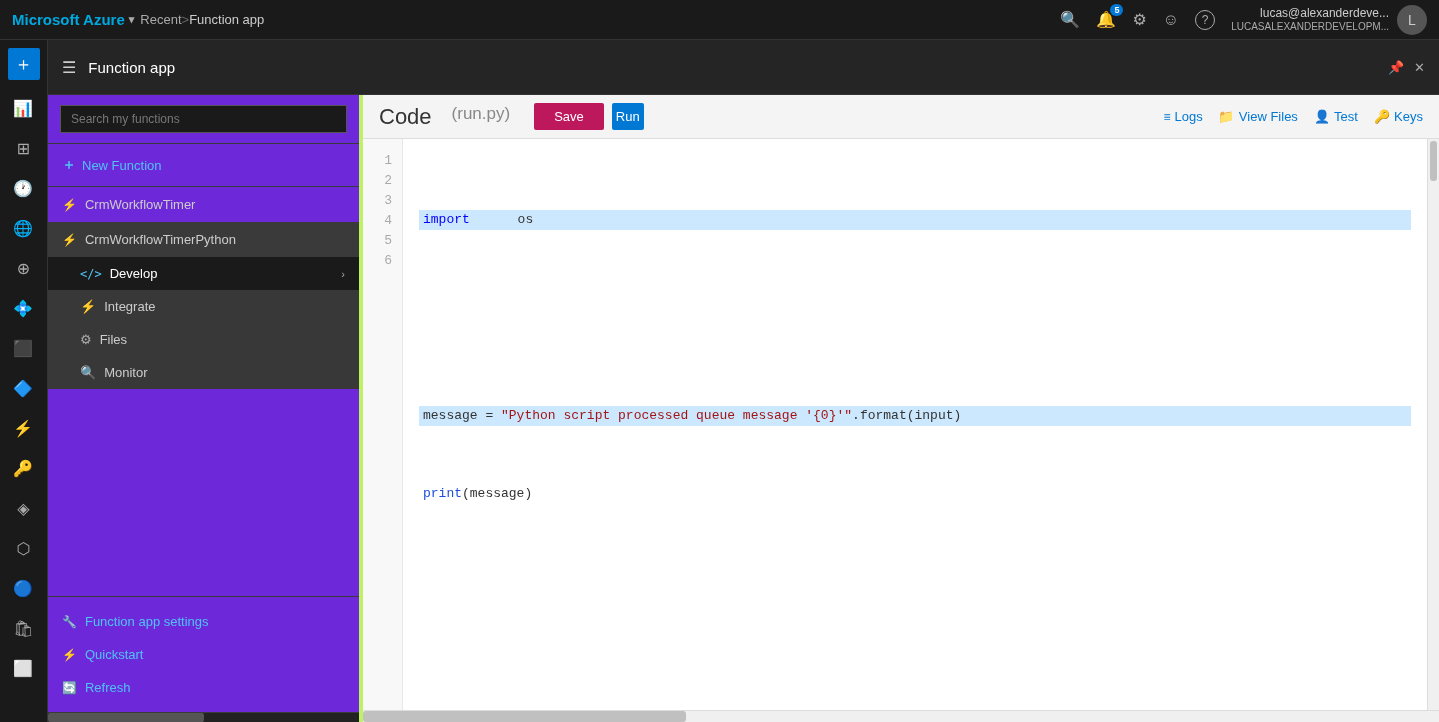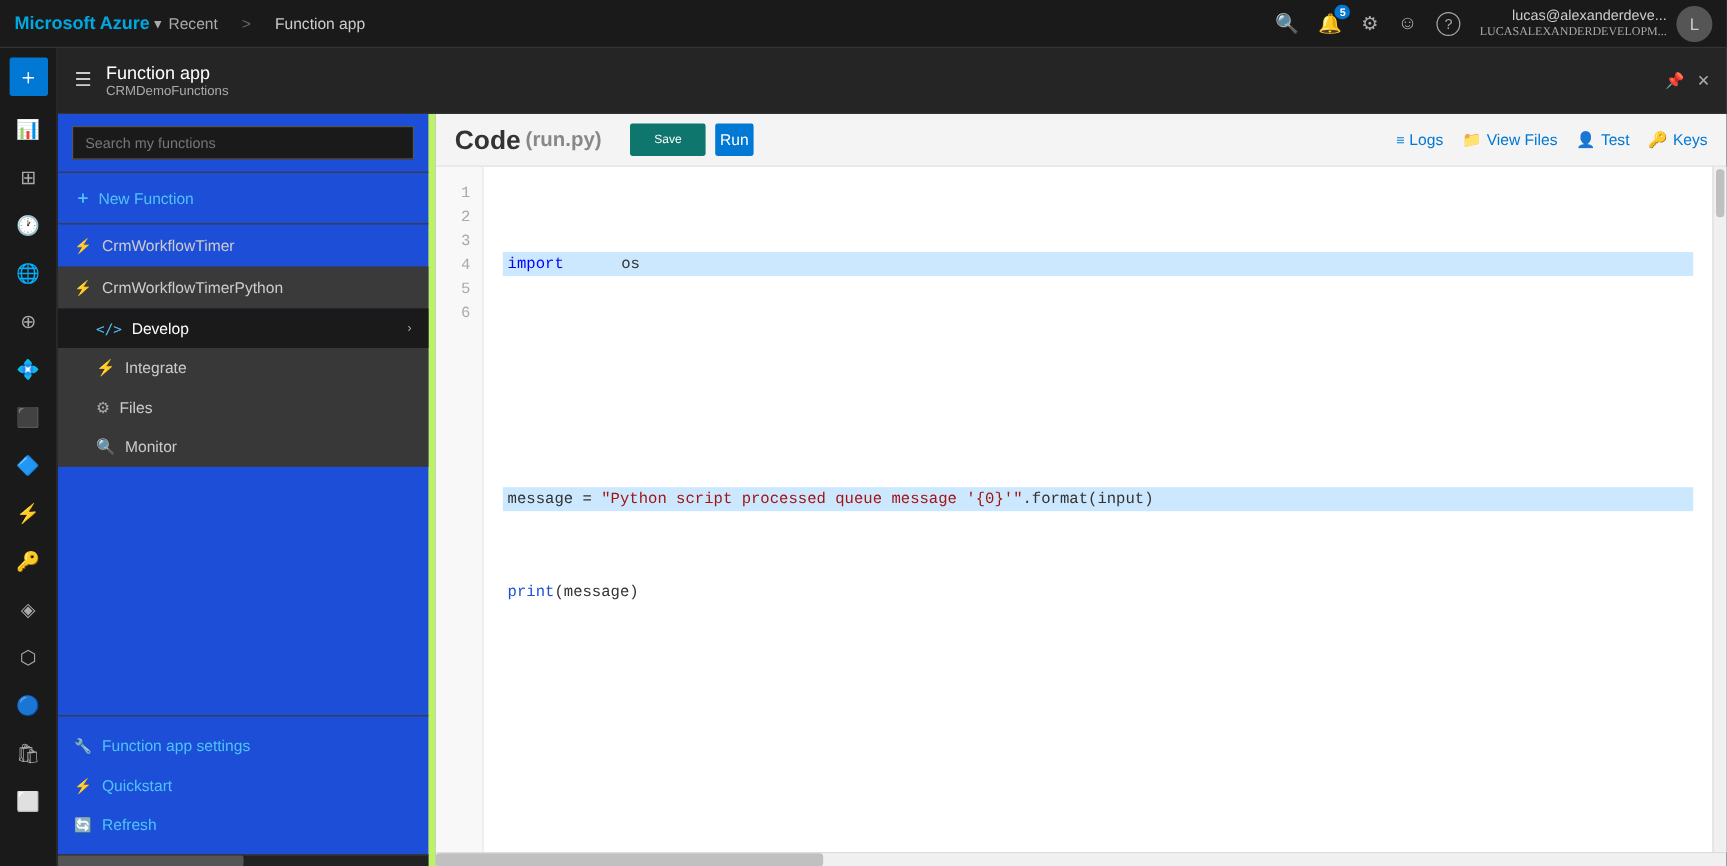--- a/index.html
+++ b/index.html
@@ -23,21 +23,21 @@
       display: flex;
       align-items: center;
       gap: 4px;
     }
     .topbar-brand .chevron { color: #aaa; font-size: 11px; }
     .topbar-breadcrumb {
       color: #aaa;
       font-size: 13px;
       display: flex;
       align-items: center;
-      gap: 20px;
+      gap: 0;
       margin-left: 6px;
     }
     .topbar-breadcrumb .sep { color: #666; }
     .topbar-breadcrumb .current { color: #ccc; }
     .topbar-right {
       margin-left: auto;
       display: flex;
       align-items: center;
       gap: 16px;
     }
@@ -69,21 +69,21 @@
       align-items: center;
       gap: 8px;
       cursor: pointer;
     }
     .user-name {
       color: #ccc;
       font-size: 12px;
       line-height: 1.2;
       text-align: right;
     }
-    .user-name .org { color: #aaa; font-size: 10px; font-family: Liberation Serif, serif; }
+    .user-name .org { color: #aaa; font-size: 10px; }
     .user-avatar {
       width: 30px;
       height: 30px;
       border-radius: 50%;
       background: #555;
       display: flex;
       align-items: center;
       justify-content: center;
       font-size: 14px;
       color: #ccc;
@@ -153,25 +153,25 @@
     
     .content-area {
       display: flex;
       flex: 1;
       overflow: hidden;
     }
 
     
     .left-sidebar {
       width: 315px;
-      background: #1d4ed8;
+      background: #6d28d9;
       display: flex;
       flex-direction: column;
       flex-shrink: 0;
-      border-right: 6px solid #bef264;
+      border-right: 4px solid #bef264;
     }
     .sidebar-search {
       padding: 10px 12px;
       border-bottom: 1px solid #3a3a3a;
     }
     .sidebar-search input {
       width: 100%;
       background: #1a1a1a;
       border: 1px solid #555;
       color: #ccc;
@@ -266,41 +266,41 @@
       display: flex;
       align-items: center;
       padding: 8px 16px;
       background: #f4f4f4;
       border-bottom: 1px solid #ddd;
       gap: 12px;
     }
     .code-title {
       font-size: 18px;
       color: #333;
-      font-weight: 700;
-      display: flex;
-      align-items: center;
-      gap: 4px;
+      font-weight: 400;
+      display: flex;
+      align-items: flex-start;
+      gap: 20px;
     }
     .code-title .filename {
       color: #777;
       font-size: 13px;
       font-style: normal;
     }
     .toolbar-buttons {
       display: flex;
       gap: 8px;
       margin-left: 12px;
     }
     .btn-save {
-      background: #0f766e;
+      background: #be185d;
       color: #fff;
       border: none;
       padding: 6px 20px;
-      font-size: 10px;
+      font-size: 13px;
       cursor: pointer;
       border-radius: 2px;
     }
     .btn-run {
       background: #0078d4;
       color: #fff;
       border: none;
       padding: 6px 4px;
       font-size: 13px;
       cursor: pointer;
@@ -442,21 +442,20 @@
     <div class="icon-sidebar-item">🛍</div>
     <div class="icon-sidebar-item">⬜</div>
   </div>
 
   <div class="panel-wrapper">
 
     <div class="panel-header">
       <span class="panel-header-hamburger">☰</span>
       <div class="panel-title-area">
         <div class="panel-title">Function app</div>
-        <div class="panel-subtitle">CRMDemoFunctions</div>
       </div>
       <div class="panel-header-actions">
         <span style="font-size:13px;">📌</span>
         <span style="font-size:13px;">✕</span>
       </div>
     </div>
 
     <div class="content-area">
 
       <div class="left-sidebar">

